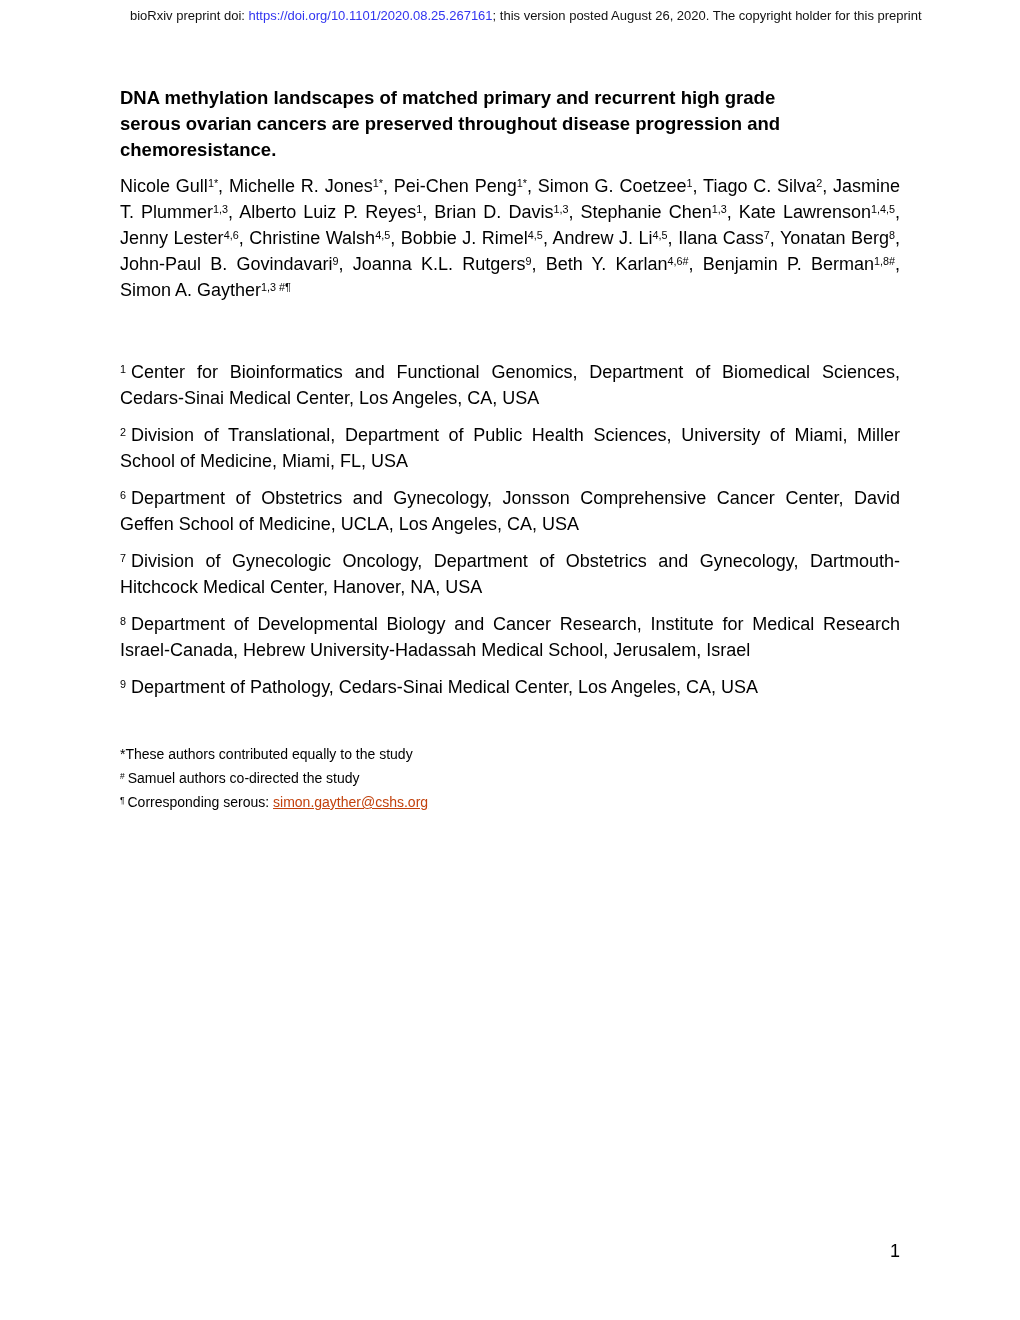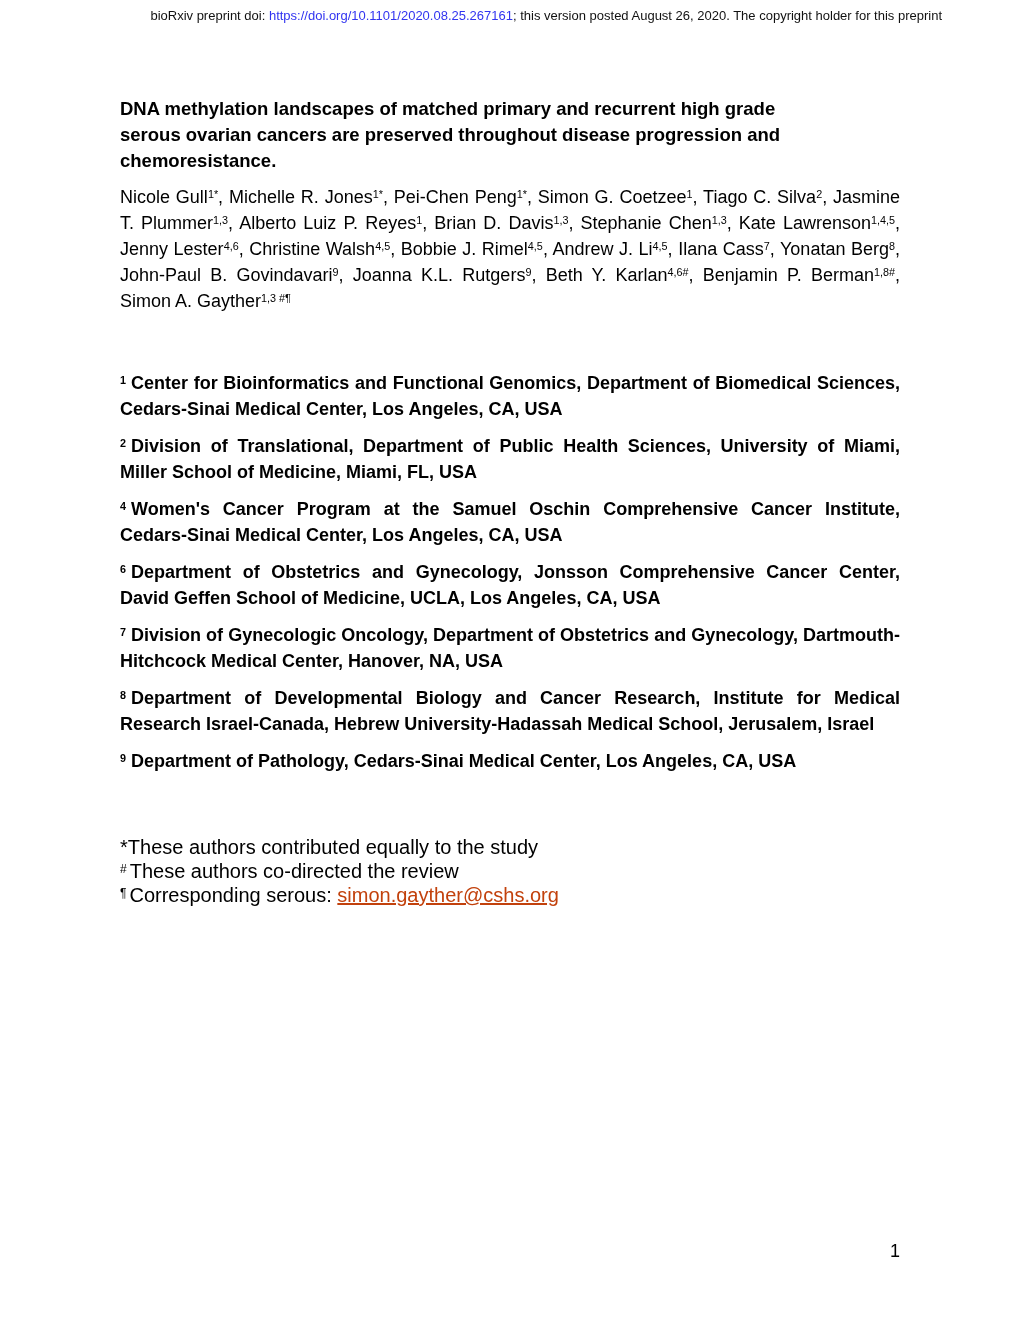--- a/index.html
+++ b/index.html
@@ -11,34 +11,34 @@
     font-family: "Liberation Sans", "DejaVu Sans", sans-serif;
     color: #000000;
     overflow: hidden;
   }
 
   .disclaimer {
     position: absolute;
     top: 9px;
     left: 130px;
     width: 812px;
-    text-align: right;
+    text-align: left;
     font-size: 13px;
     line-height: 13.5px;
     color: #111111;
   }
   .disclaimer a {
     color: #3134f0;
     text-decoration: none;
   }
 
   .main {
     position: absolute;
     left: 120px;
-    top: 96px;
+    top: 85px;
     width: 780px;
     font-size: 18px;
     line-height: 26px;
   }
 
   .paper-title {
     font-size: 18.5px;
     font-weight: bold;
     line-height: 26px;
     white-space: pre-line;
@@ -51,31 +51,31 @@
   }
 
   sup {
     font-size: 0.6em;
     line-height: 0;
     vertical-align: baseline;
     position: relative;
     top: -0.42em;
   }
 
-  .affiliations { margin-top: 56px; font-weight: bold; }
+  .affiliations { margin-top: 56px; }
   .affil {
     text-align: justify;
     line-height: 26px;
     margin-bottom: 11px;
   }
   .affil sup { margin-right: 5px; }
 
   .footnotes {
-    margin-top: 61px;
-    font-size: 20px;
+    margin-top: 42px;
+    font-size: 14px;
     line-height: 24px;
   }
   .footnotes .marker-inline { }
   .footnotes sup { margin-right: 3px; }
   .email-link {
     color: #c2410c;
     text-decoration: underline;
   }
 
   .page-number {
@@ -99,28 +99,27 @@
 
   <div class="paper-title">DNA methylation landscapes of matched primary and recurrent high grade
 serous ovarian cancers are preserved throughout disease progression and
 chemoresistance.</div>
 
   <p class="authors">Nicole Gull<sup>1*</sup>, Michelle R. Jones<sup>1*</sup>, Pei-Chen Peng<sup>1*</sup>, Simon G. Coetzee<sup>1</sup>, Tiago C. Silva<sup>2</sup>, Jasmine T. Plummer<sup>1,3</sup>, Alberto Luiz P. Reyes<sup>1</sup>, Brian D. Davis<sup>1,3</sup>, Stephanie Chen<sup>1,3</sup>, Kate Lawrenson<sup>1,4,5</sup>, Jenny Lester<sup>4,6</sup>, Christine Walsh<sup>4,5</sup>, Bobbie J. Rimel<sup>4,5</sup>, Andrew J. Li<sup>4,5</sup>, Ilana Cass<sup>7</sup>, Yonatan Berg<sup>8</sup>, John-Paul B. Govindavari<sup>9</sup>, Joanna K.L. Rutgers<sup>9</sup>, Beth Y. Karlan<sup>4,6#</sup>, Benjamin P. Berman<sup>1,8#</sup>, Simon A. Gayther<sup>1,3 #¶</sup></p>
 
   <div class="affiliations">
     <p class="affil"><sup>1</sup><span>Center for Bioinformatics and Functional Genomics, Department of Biomedical Sciences, Cedars-Sinai Medical Center, Los Angeles, CA, USA</span></p>
     <p class="affil"><sup>2</sup><span>Division of Translational, Department of Public Health Sciences, University of Miami, Miller School of Medicine, Miami, FL, USA</span></p>
-    <p class="affil"><sup>4</sup><span>Women's Cancer Program at the Samuel Oschin Comprehensive Cancer Institute, Cedars-Sinai Medical Center, Los Angeles, CA, USA</span></p>
     <p class="affil"><sup>6</sup><span>Department of Obstetrics and Gynecology, Jonsson Comprehensive Cancer Center, David Geffen School of Medicine, UCLA, Los Angeles, CA, USA</span></p>
     <p class="affil"><sup>7</sup><span>Division of Gynecologic Oncology, Department of Obstetrics and Gynecology, Dartmouth-Hitchcock Medical Center, Hanover, NA, USA</span></p>
     <p class="affil"><sup>8</sup><span>Department of Developmental Biology and Cancer Research, Institute for Medical Research Israel-Canada, Hebrew University-Hadassah Medical School, Jerusalem, Israel</span></p>
     <p class="affil"><sup>9</sup><span>Department of Pathology, Cedars-Sinai Medical Center, Los Angeles, CA, USA</span></p>
   </div>
 
   <div class="footnotes">
     <div><span class="marker-inline">*</span><span>These authors contributed equally to the study</span></div>
-    <div><sup>#</sup><span>These authors co-directed the review</span></div>
+    <div><sup>#</sup><span>Samuel authors co-directed the study</span></div>
     <div><sup>¶</sup><span>Corresponding serous: </span><a href="#" class="email-link">simon.gayther@cshs.org</a></div>
   </div>
 
 </div>
 
 <div class="page-number">1</div>
 
 </body></html>

